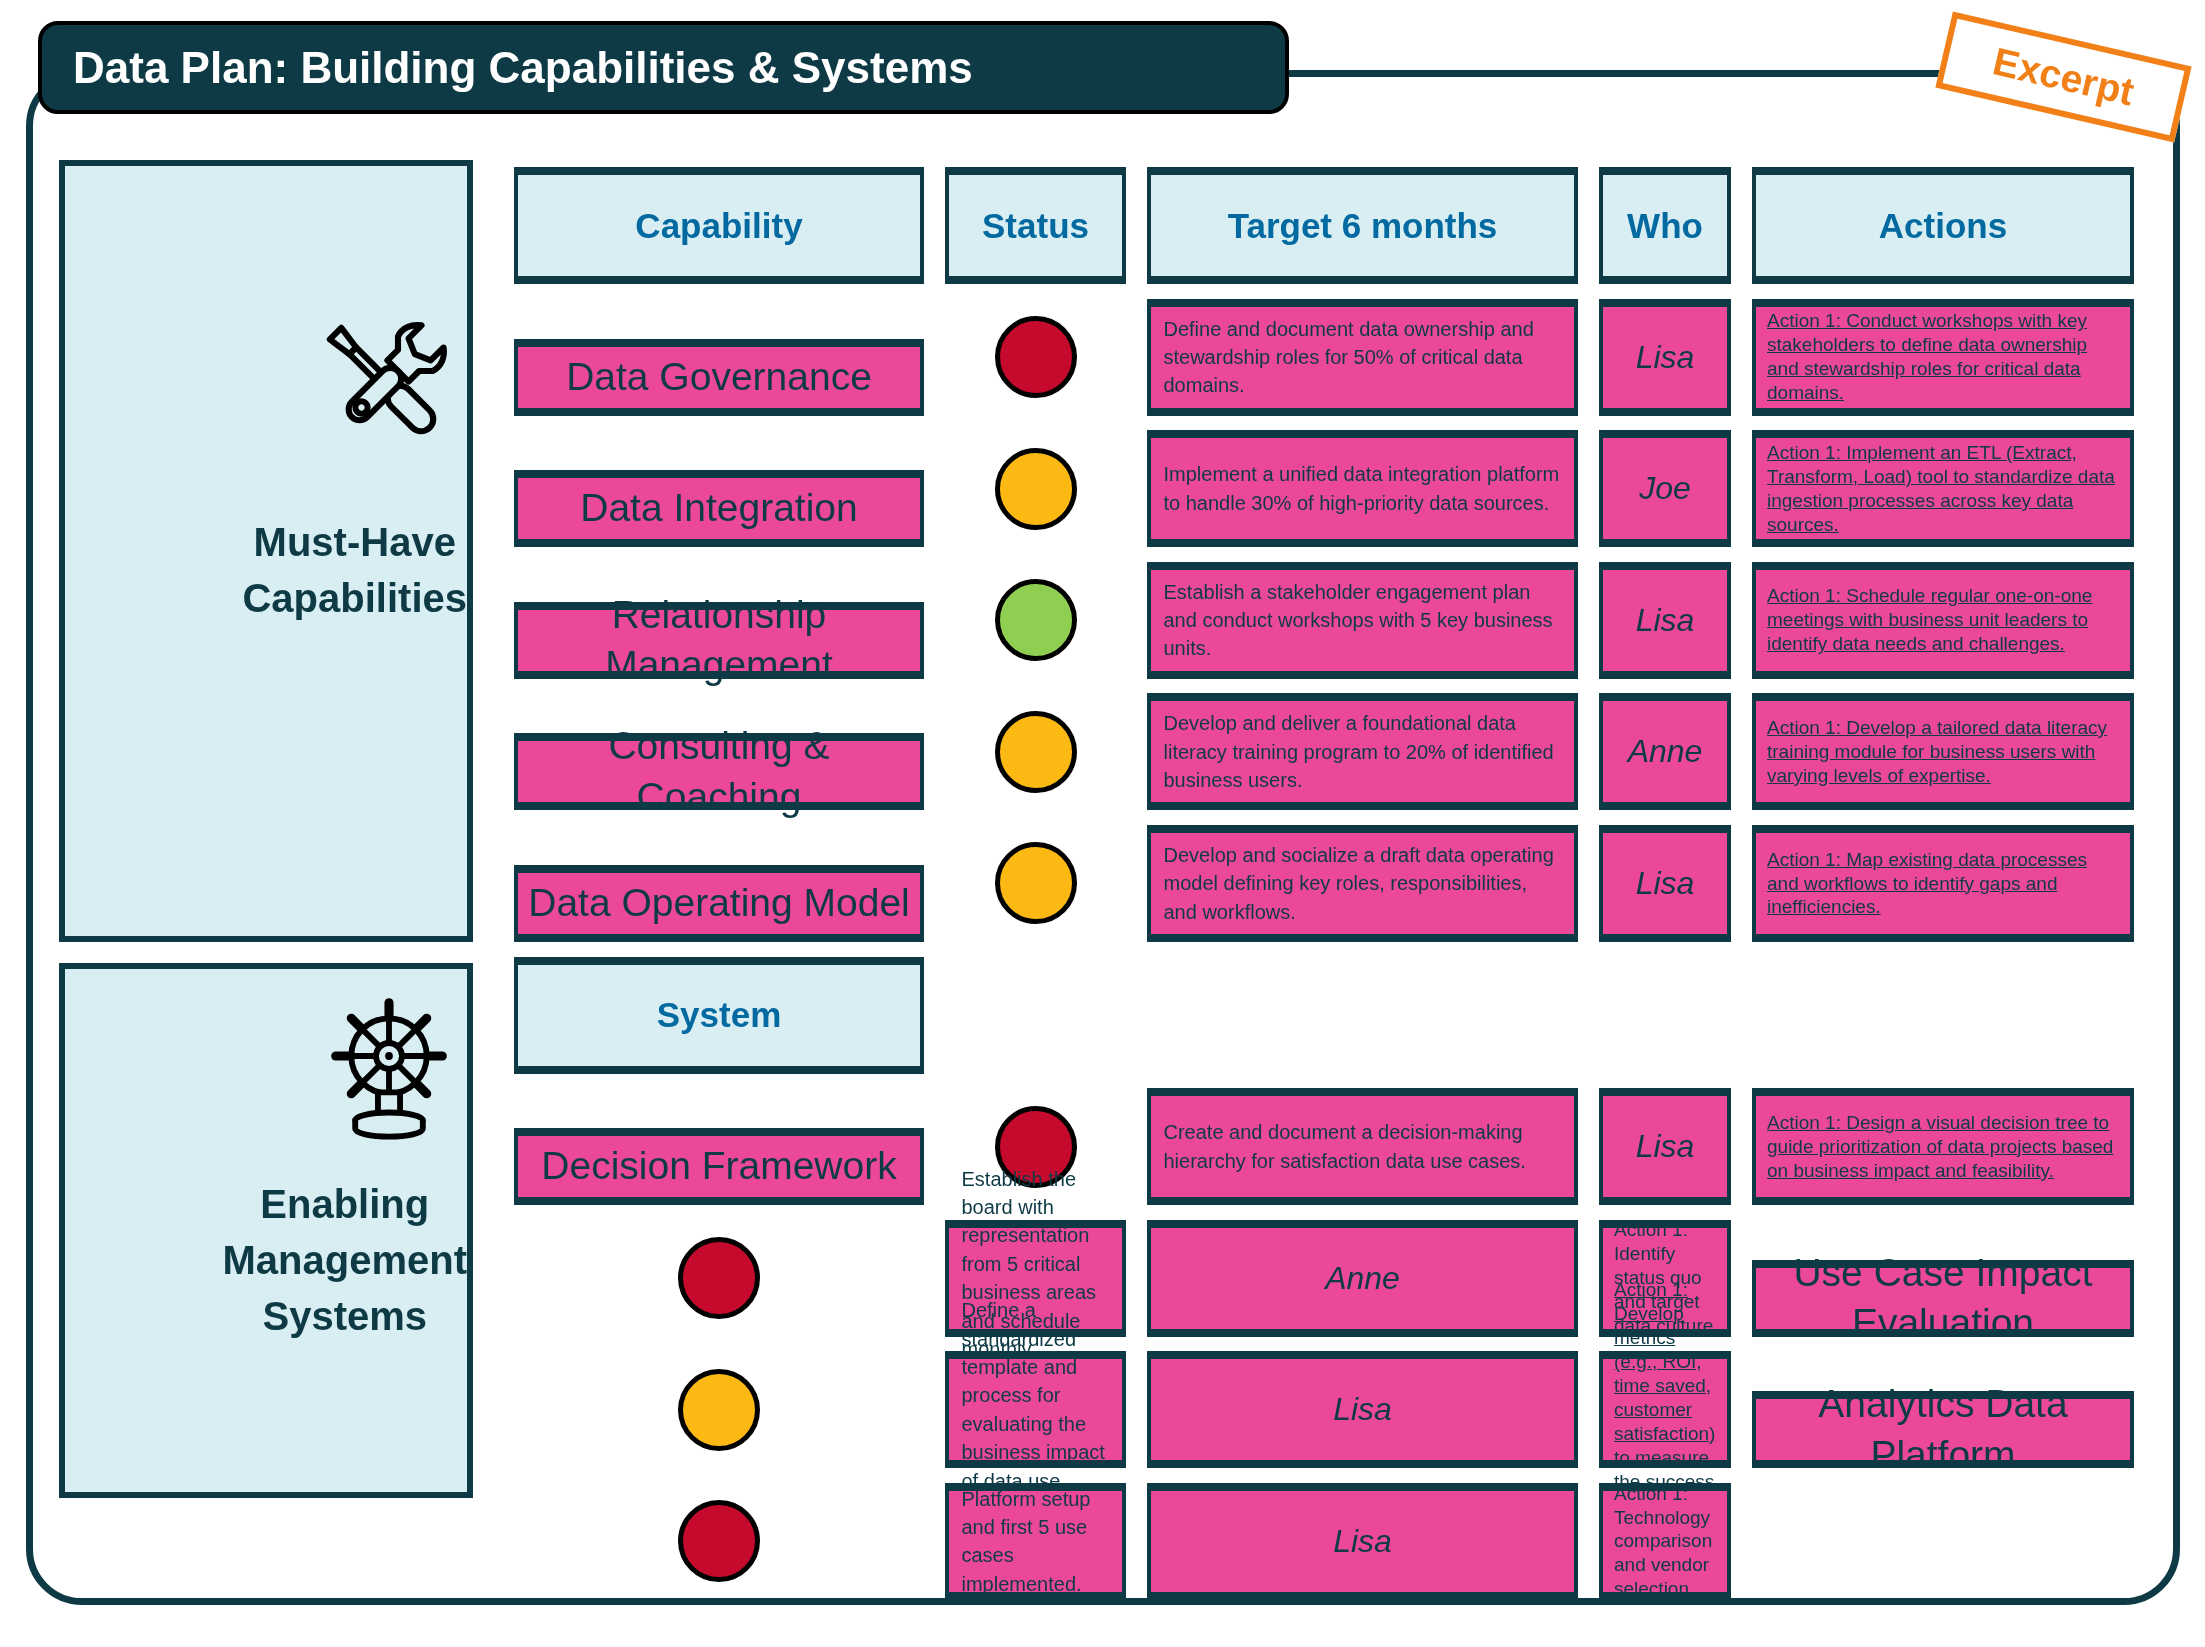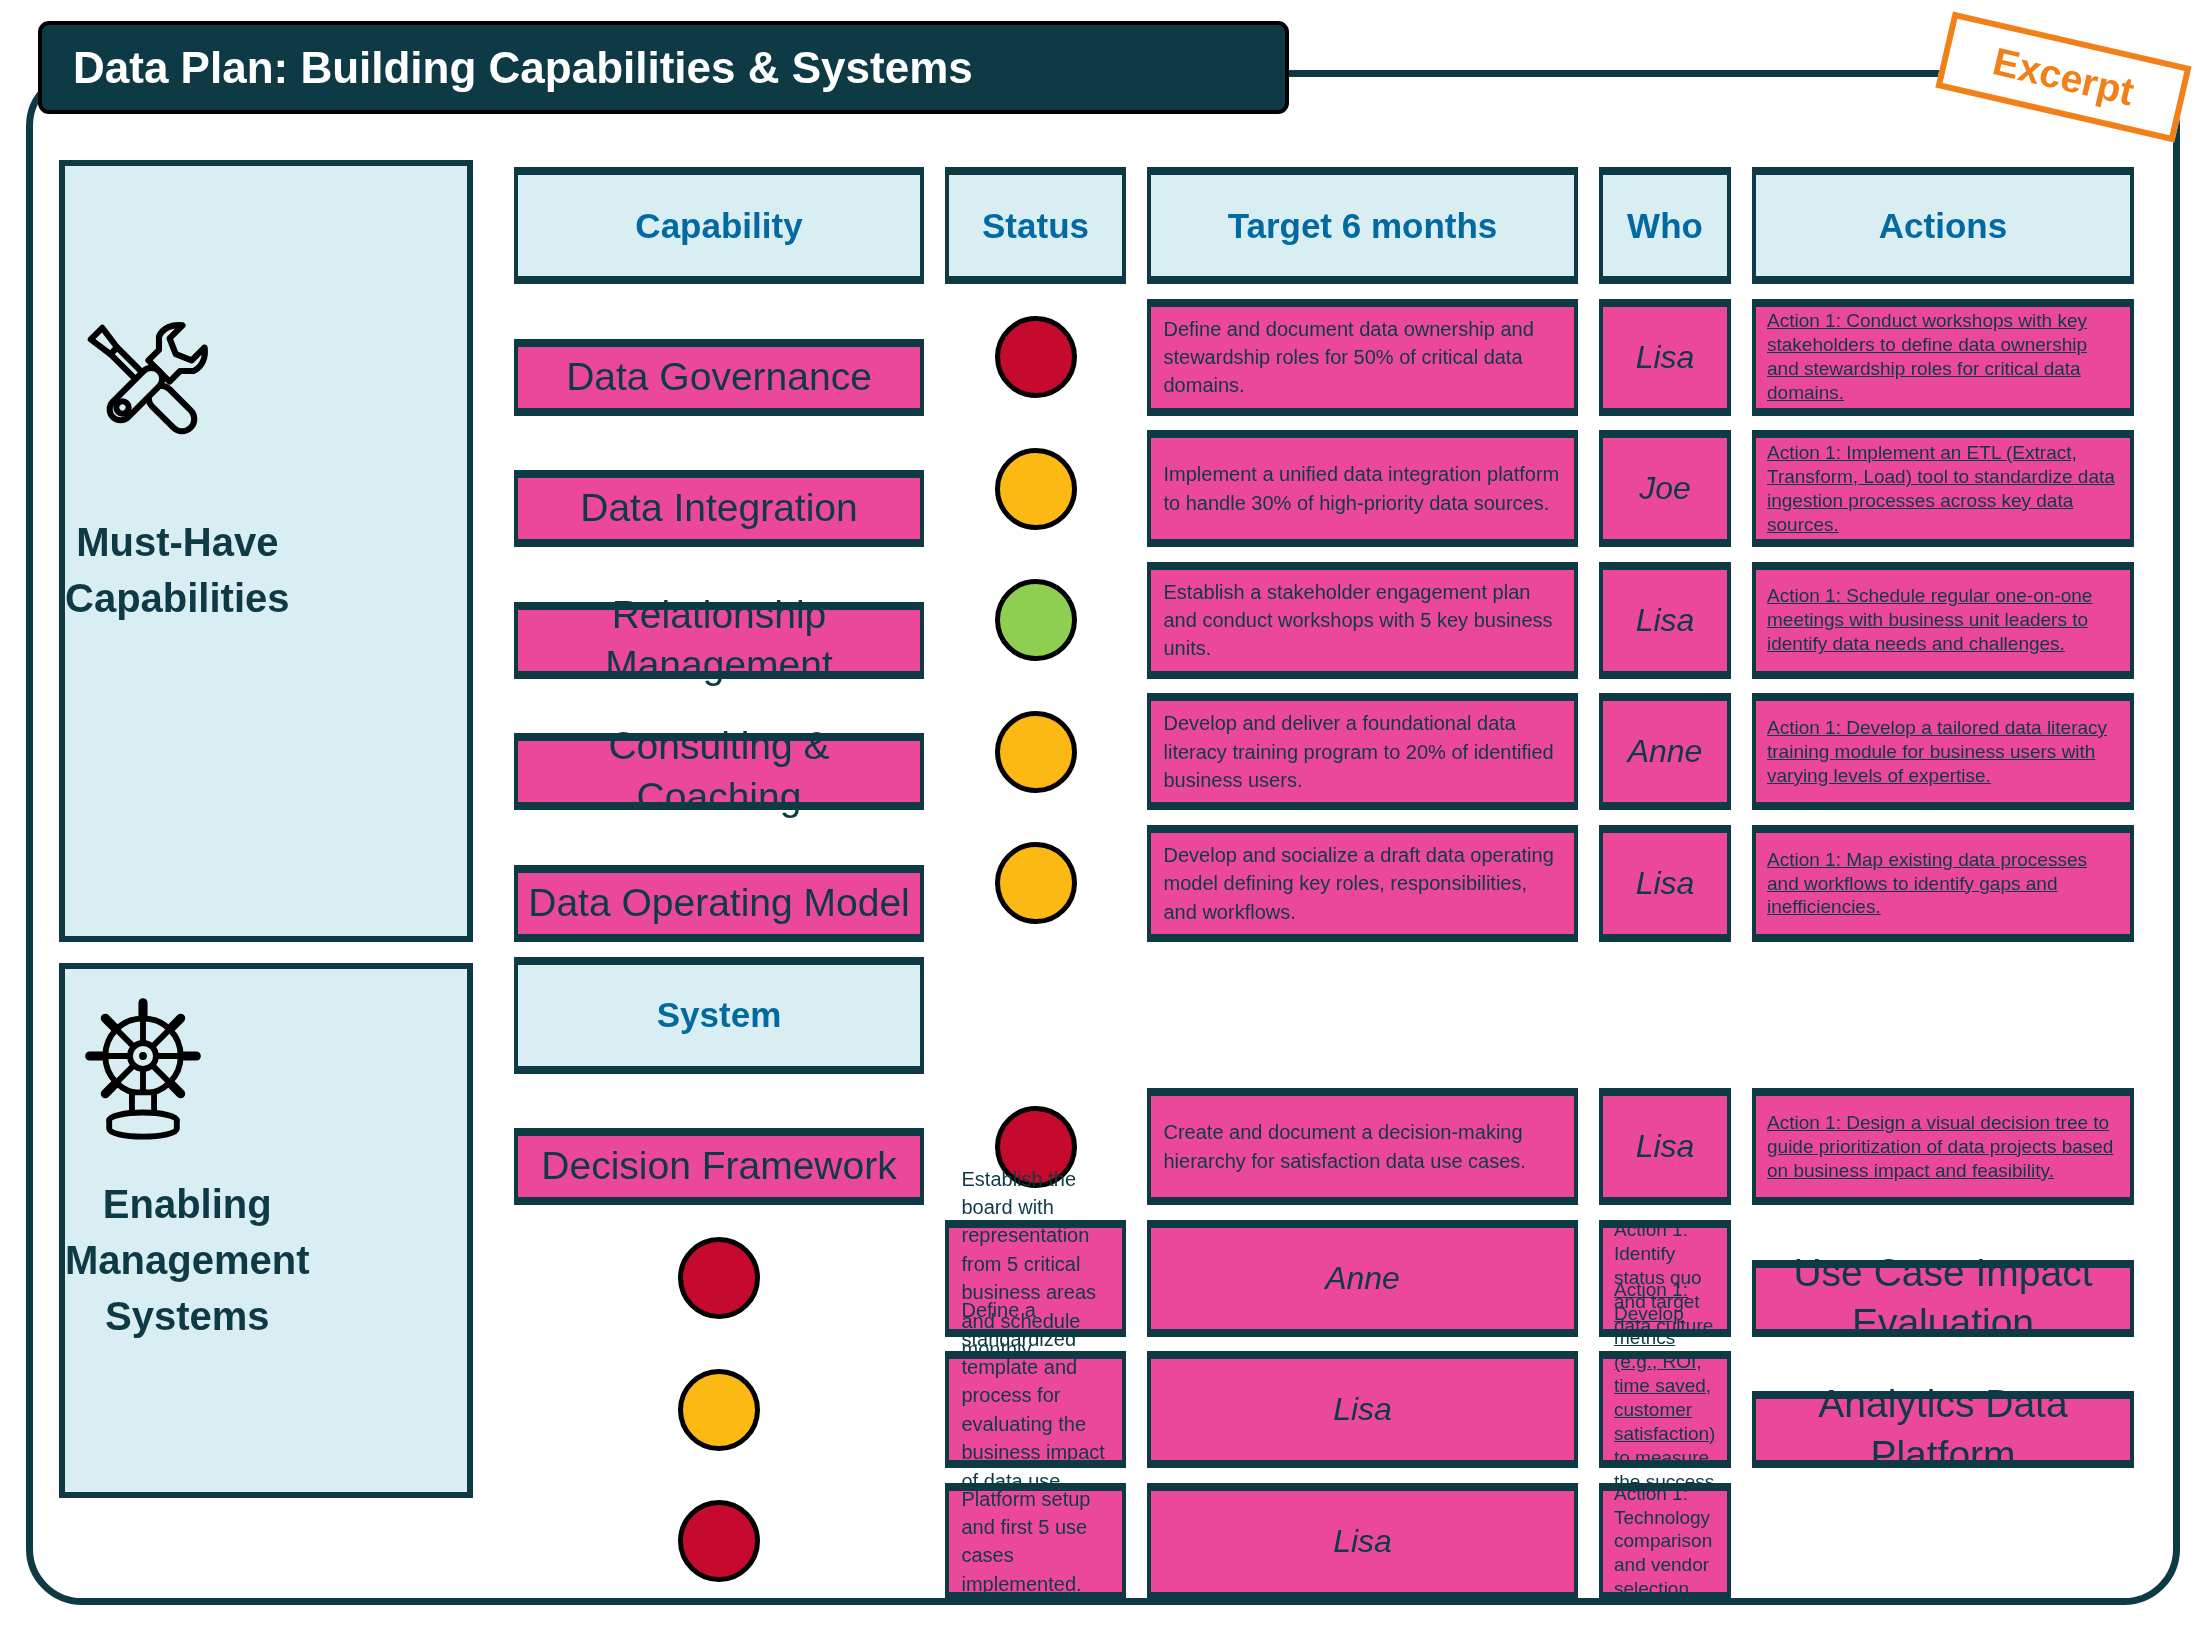--- a/index.html
+++ b/index.html
@@ -6,36 +6,36 @@
   .canvas {
     position:relative; width:2205px; height:1648px; overflow:hidden;
     font-family:"Liberation Sans", sans-serif; background:#ffffff;
   }
   .outer-frame {
     position:absolute; left:26.4px; top:70px; width:2154px; height:1535px;
     border:7.6px solid #0E3A46; border-radius:56px; box-sizing:border-box;
   }
   .title-box {
     position:absolute; left:38px; top:21px; width:1251px; height:93px;
-    background:#0E3A46; border:4.2px solid #000; border-radius:11px;
+    background:#0E3A46; border:4.2px solid #000; border-radius:20px;
     color:#ffffff; font-size:44px; font-weight:bold;
     display:flex; align-items:center; padding-left:31px; box-sizing:border-box;
     white-space:nowrap;
   }
   .stamp {
     position:absolute; left:1941px; top:38px; width:245px; height:78px;
     background:#ffffff; border:6.3px solid #F28019; box-sizing:border-box;
     color:#F28019; font-weight:bold; font-size:39px;
     display:flex; align-items:center; justify-content:center;
     transform:rotate(13deg);
   }
   .sidebar-box {
     position:absolute; left:59px; width:414px;
     background:#D9EEF2; border:6.3px solid #0E3A46; box-sizing:border-box;
-    display:flex; flex-direction:column; align-items:flex-start;
+    display:flex; flex-direction:column; align-items:flex-end;
   }
   #sidebar-1 { top:160px; height:782px; justify-content:center; padding-bottom:174px; gap:49px; }
   #sidebar-2 { top:963px; height:535px; justify-content:flex-start; padding-top:22px; gap:29px; }
   .sidebar-label {
     color:#0E3A46; font-weight:bold; font-size:40px; line-height:1.4;
     text-align:center; white-space:pre-line;
   }
   .board {
     position:absolute; left:514px; top:167px;
     display:grid; grid-template-columns:410px 181px 431px 132px 382px;

